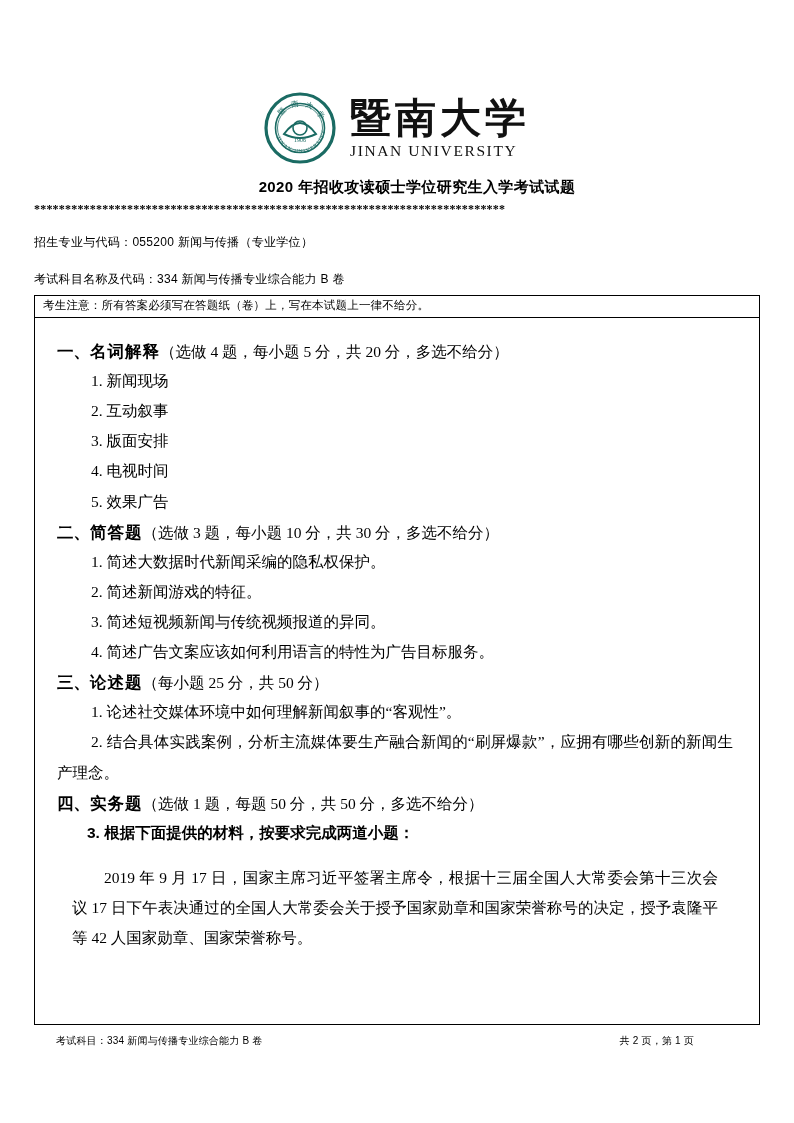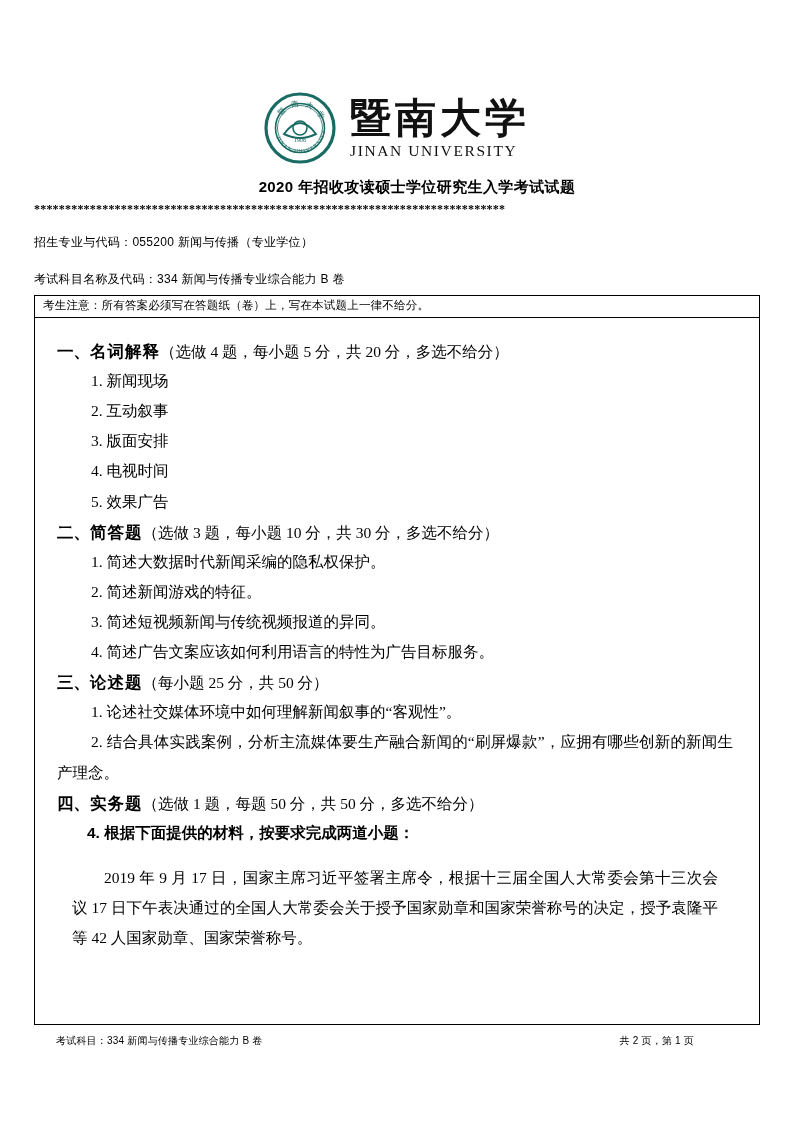--- a/index.html
+++ b/index.html
@@ -251,21 +251,21 @@
 
     <div class="sec-head">
       <span class="sec-no">三、</span><span class="sec-name">论述题</span><span class="sec-meta">（每小题 25 分，共 50 分）</span>
     </div>
     <div class="q-item">1. 论述社交媒体环境中如何理解新闻叙事的“客观性”。</div>
     <div class="q-item-wrap"><span class="lead">2. 结合具体实践案例，</span><span>分析主流媒体要生产融合新闻的“刷屏爆款”，应拥有哪些创新的新闻生产理念。</span></div>
 
     <div class="sec-head">
       <span class="sec-no">四、</span><span class="sec-name">实务题</span><span class="sec-meta">（选做 1 题，每题 50 分，共 50 分，多选不给分）</span>
     </div>
-    <div class="q-bold">4. 根据下面提供的材料，按要求完成两道小题：</div>
+    <div class="q-bold">3. 根据下面提供的材料，按要求完成两道小题：</div>
     <p class="para">2019 年 9 月 17 日，国家主席习近平签署主席令，根据十三届全国人大常委会第十三次会议 17 日下午表决通过的全国人大常委会关于授予国家勋章和国家荣誉称号的决定，授予袁隆平等 42 人国家勋章、国家荣誉称号。</p>
   </div>
 
   <div class="footer">
     <div class="footer-left">考试科目：334 新闻与传播专业综合能力 B 卷</div>
     <div class="footer-right">共 2 页，第 1 页</div>
   </div>
 
 </div>
 

